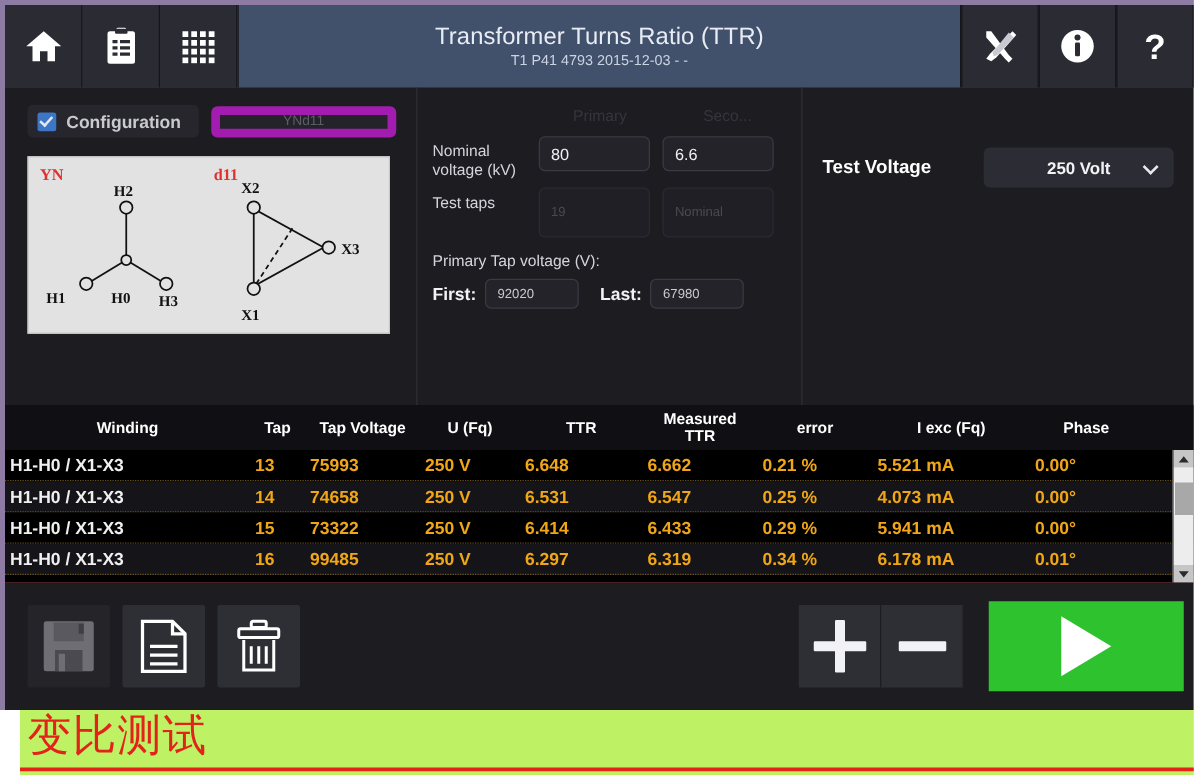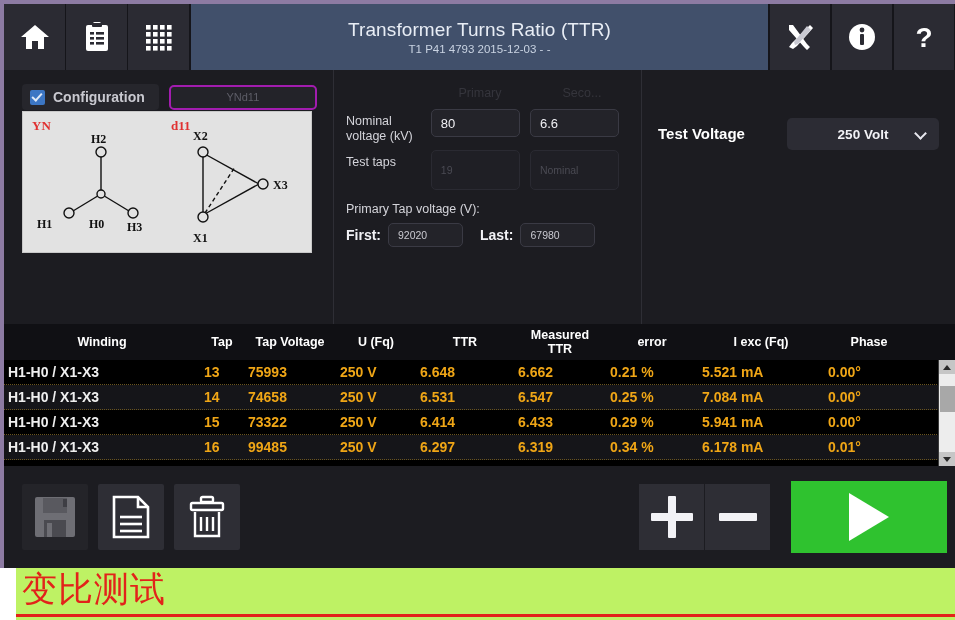--- a/index.html
+++ b/index.html
@@ -82,27 +82,27 @@
     background: #3c76c4; position: relative;
   }
   .chk::after {
     content: ""; position: absolute;
     left: 4px; top: 1px; width: 4px; height: 8px;
     border: solid #dfe9f7; border-width: 0 2px 2px 0;
     transform: rotate(42deg);
   }
   .cfg-label { color: #c9c9d0; font-size: 14px; font-weight: bold; }
   .cfg-val {
-    flex: 1; background: #232329; border: 2px solid #a21caf;
+    flex: 1; background: #232329; border: 7px solid #a21caf;
     border-radius: 5px; height: 25px;
     color: #5d5d67; font-size: 11px;
     display: flex; align-items: center; justify-content: center;
   }
   .diagram {
-    margin-top: 1px;
+    margin-top: 15px;
     width: 290px; height: 142px;
     background: #e2e2e2; border: 1px solid #c8c8c8; text-align: right;
   }
 
   .panel-mid {
     width: 308px; padding: 12px 12px 0 12px;
     border-right: 1px solid #2e2e35;
     position: relative;
   }
   .ps-tabs { display: flex; gap: 10px; padding-left: 88px; text-align: center; }
@@ -468,21 +468,21 @@
           <div class="c c-phs">0.00°</div>
         </div>
         <div class="trow even">
           <div class="c c-wind">H1-H0 / X1-X3</div>
           <div class="c c-tap">14</div>
           <div class="c c-tvol">74658</div>
           <div class="c c-ufq">250 V</div>
           <div class="c c-ttr">6.531</div>
           <div class="c c-mttr">6.547</div>
           <div class="c c-err">0.25 %</div>
-          <div class="c c-iexc">7.084 mA</div>
+          <div class="c c-iexc">4.073 mA</div>
           <div class="c c-phs">0.00°</div>
         </div>
         <div class="trow odd">
           <div class="c c-wind">H1-H0 / X1-X3</div>
           <div class="c c-tap">15</div>
           <div class="c c-tvol">73322</div>
           <div class="c c-ufq">250 V</div>
           <div class="c c-ttr">6.414</div>
           <div class="c c-mttr">6.433</div>
           <div class="c c-err">0.29 %</div>

